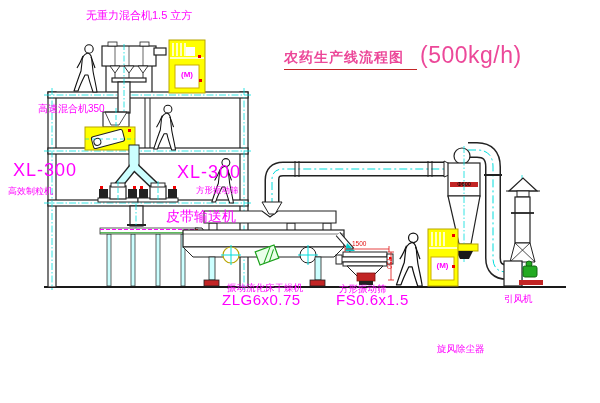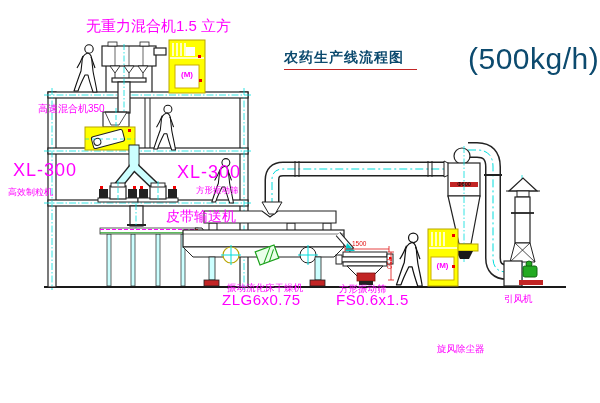--- a/index.html
+++ b/index.html
@@ -1,28 +1,28 @@
 <!DOCTYPE html>
 <html><head>
 <meta charset="utf-8">
 <style>
   html,body{margin:0;padding:0;background:#fff;}
   #stage{position:relative;width:600px;height:403px;background:#ffffff;overflow:hidden;
          font-family:"Liberation Sans",sans-serif;}
   #art{position:absolute;left:0;top:0;}
   .lbl{position:absolute;white-space:nowrap;color:#ff00ff;line-height:1;}
-  .red{color:#0c4a6e;}
+  .red{color:#ec4899;}
   .dimred{color:#e01111;}
   .title-cn{left:284px;top:50px;font-size:14px;font-weight:600;letter-spacing:1px;}
   .title-underline{position:absolute;left:284px;top:69px;width:133px;border-top:1.5px solid #c22525;}
-  .title-rate{left:420px;top:44px;font-size:30px;font-weight:400;letter-spacing:0.5px;margin-left:48px;}
-  .l-gravity{left:86px;top:18px;font-size:15px;}
+  .title-rate{left:420px;top:44px;font-size:23px;font-weight:400;letter-spacing:0.5px;}
+  .l-gravity{left:86px;top:10px;font-size:11px;}
   .l-hsmix{left:38px;top:104px;font-size:10px;}
   .l-xlLm{left:13px;top:161px;font-size:18px;letter-spacing:1px;}
-  .l-xlLn{left:8px;top:188px;font-size:9px;}
+  .l-xlLn{left:8px;top:188px;font-size:9px;font-family:Liberation Mono, monospace;}
   .l-xlRm{left:177px;top:163px;font-size:18px;letter-spacing:1px;}
   .l-xlRn{left:196px;top:186px;font-size:8.5px;}
   .l-conv{left:166px;top:209px;font-size:14px;}
   .l-dryn{left:227px;top:283px;font-size:9.5px;text-align:center;}
   .l-drym{left:222px;top:292px;font-size:15px;letter-spacing:0.5px;}
   .l-sien{left:339px;top:284px;font-size:9.5px;}
   .l-siem{left:336px;top:292px;font-size:15px;letter-spacing:0.5px;}
   .l-cyc{left:437px;top:296px;font-size:9.5px;margin-top:48px;}
   .l-fan{left:504px;top:294px;font-size:9.5px;}
   .l-1500{left:352px;top:241px;font-size:6.5px;}

